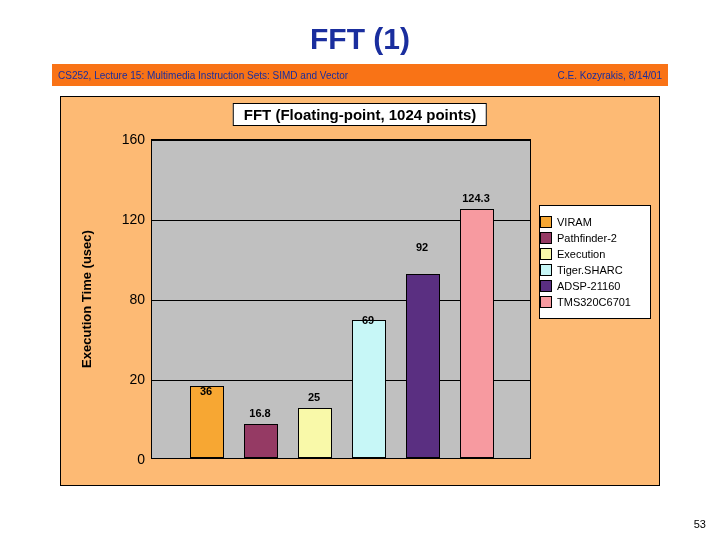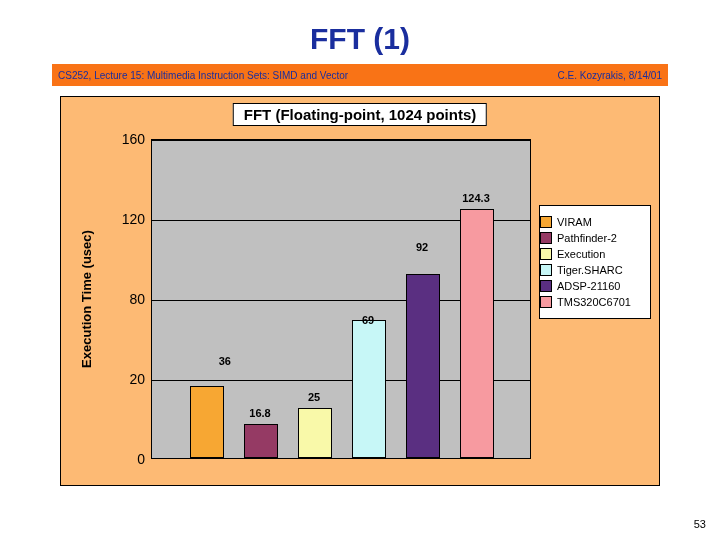--- a/index.html
+++ b/index.html
@@ -209,21 +209,21 @@
           <div class="swatch" style="background: rgb(247, 154, 160);"></div>
           <span>TMS320C6701</span>
         </div>
       </div>
 
   <div class="tick-label" style="left: 54px; top: 354px;">0</div>
       <div class="tick-label" style="left: 54px; top: 274px;">20</div>
       <div class="tick-label" style="left: 54px; top: 194px;">80</div>
       <div class="tick-label" style="left: 54px; top: 114px;">120</div>
       <div class="tick-label" style="left: 54px; top: 34px;">160</div>
-      <div class="bar-label" style="left: 120px; top: 258px; text-align: right;">36</div>
+      <div class="bar-label" style="left: 120px; top: 288px;">36</div>
       <div class="bar-label" style="left: 174px; top: 310.4px;">16.8</div>
       <div class="bar-label" style="left: 228px; top: 294px;">25</div>
       <div class="bar-label" style="left: 282px; top: 206px; margin-top: 11px;">69</div>
       <div class="bar-label" style="left: 336px; top: 144px; text-align: center;">92</div>
       <div class="bar-label" style="left: 390px; top: 95.4px;">124.3</div>
     </div>
 
   <div class="pagenum">53</div>
 
 </div>

